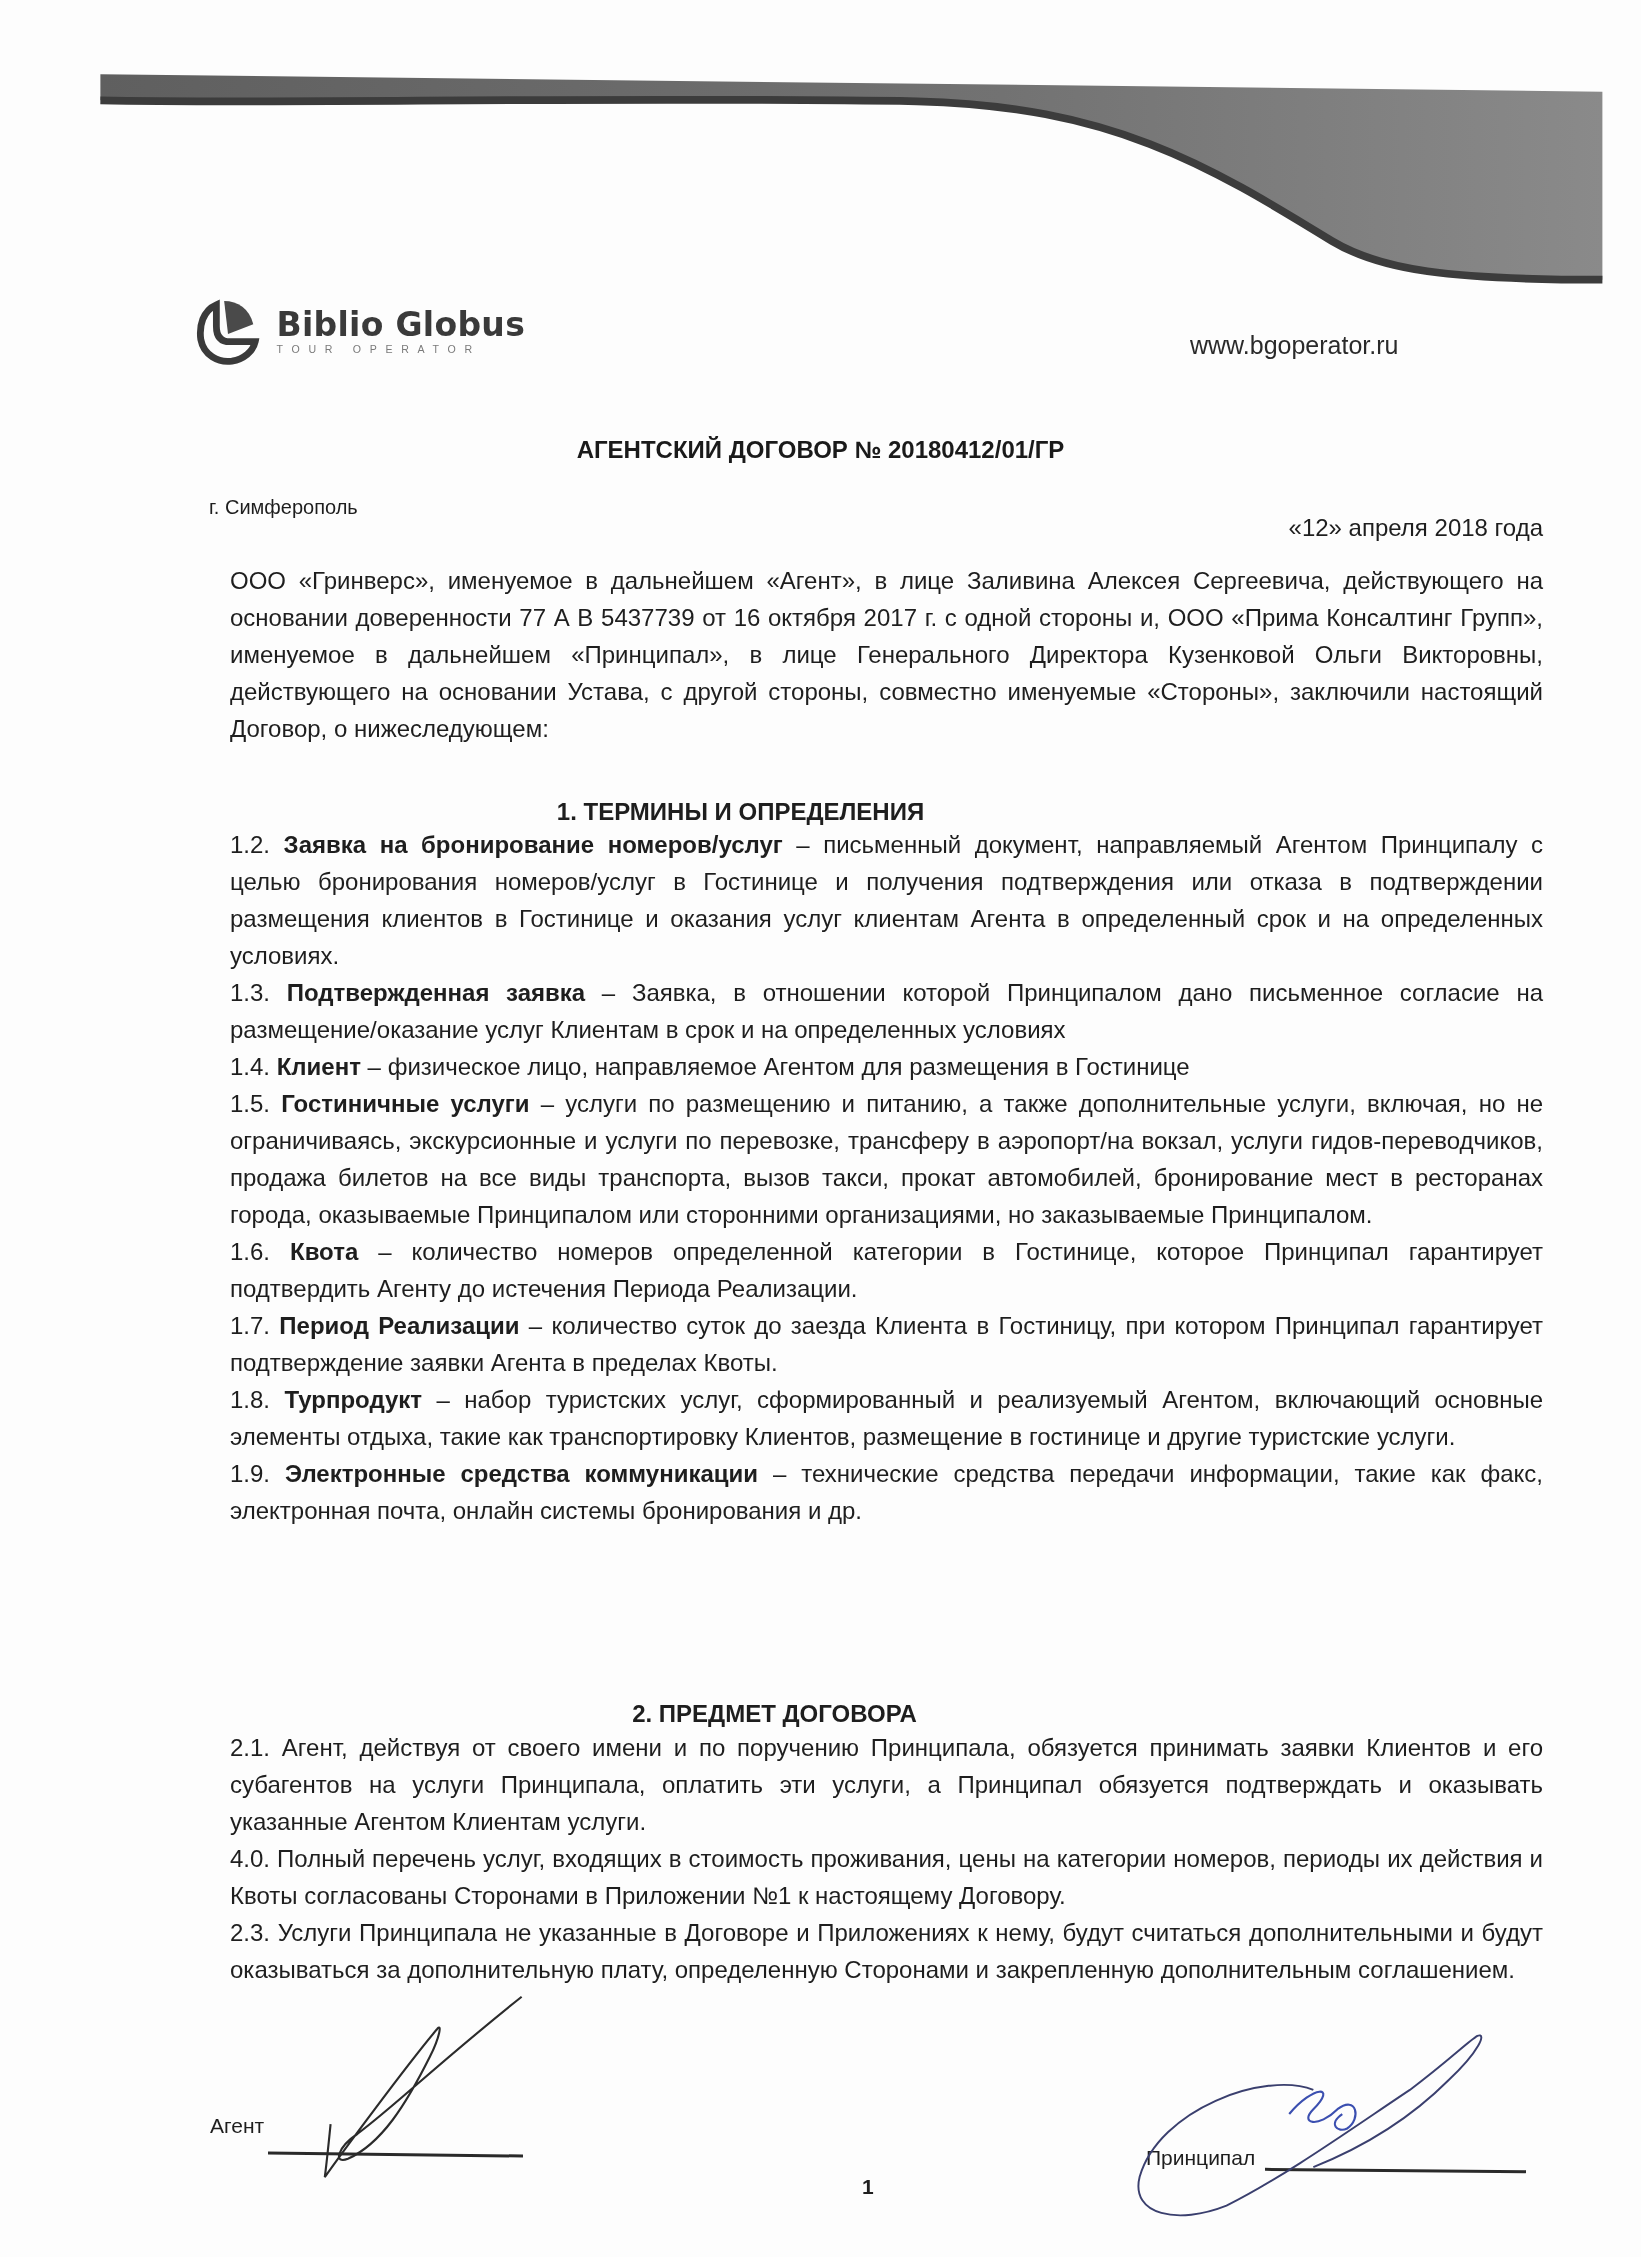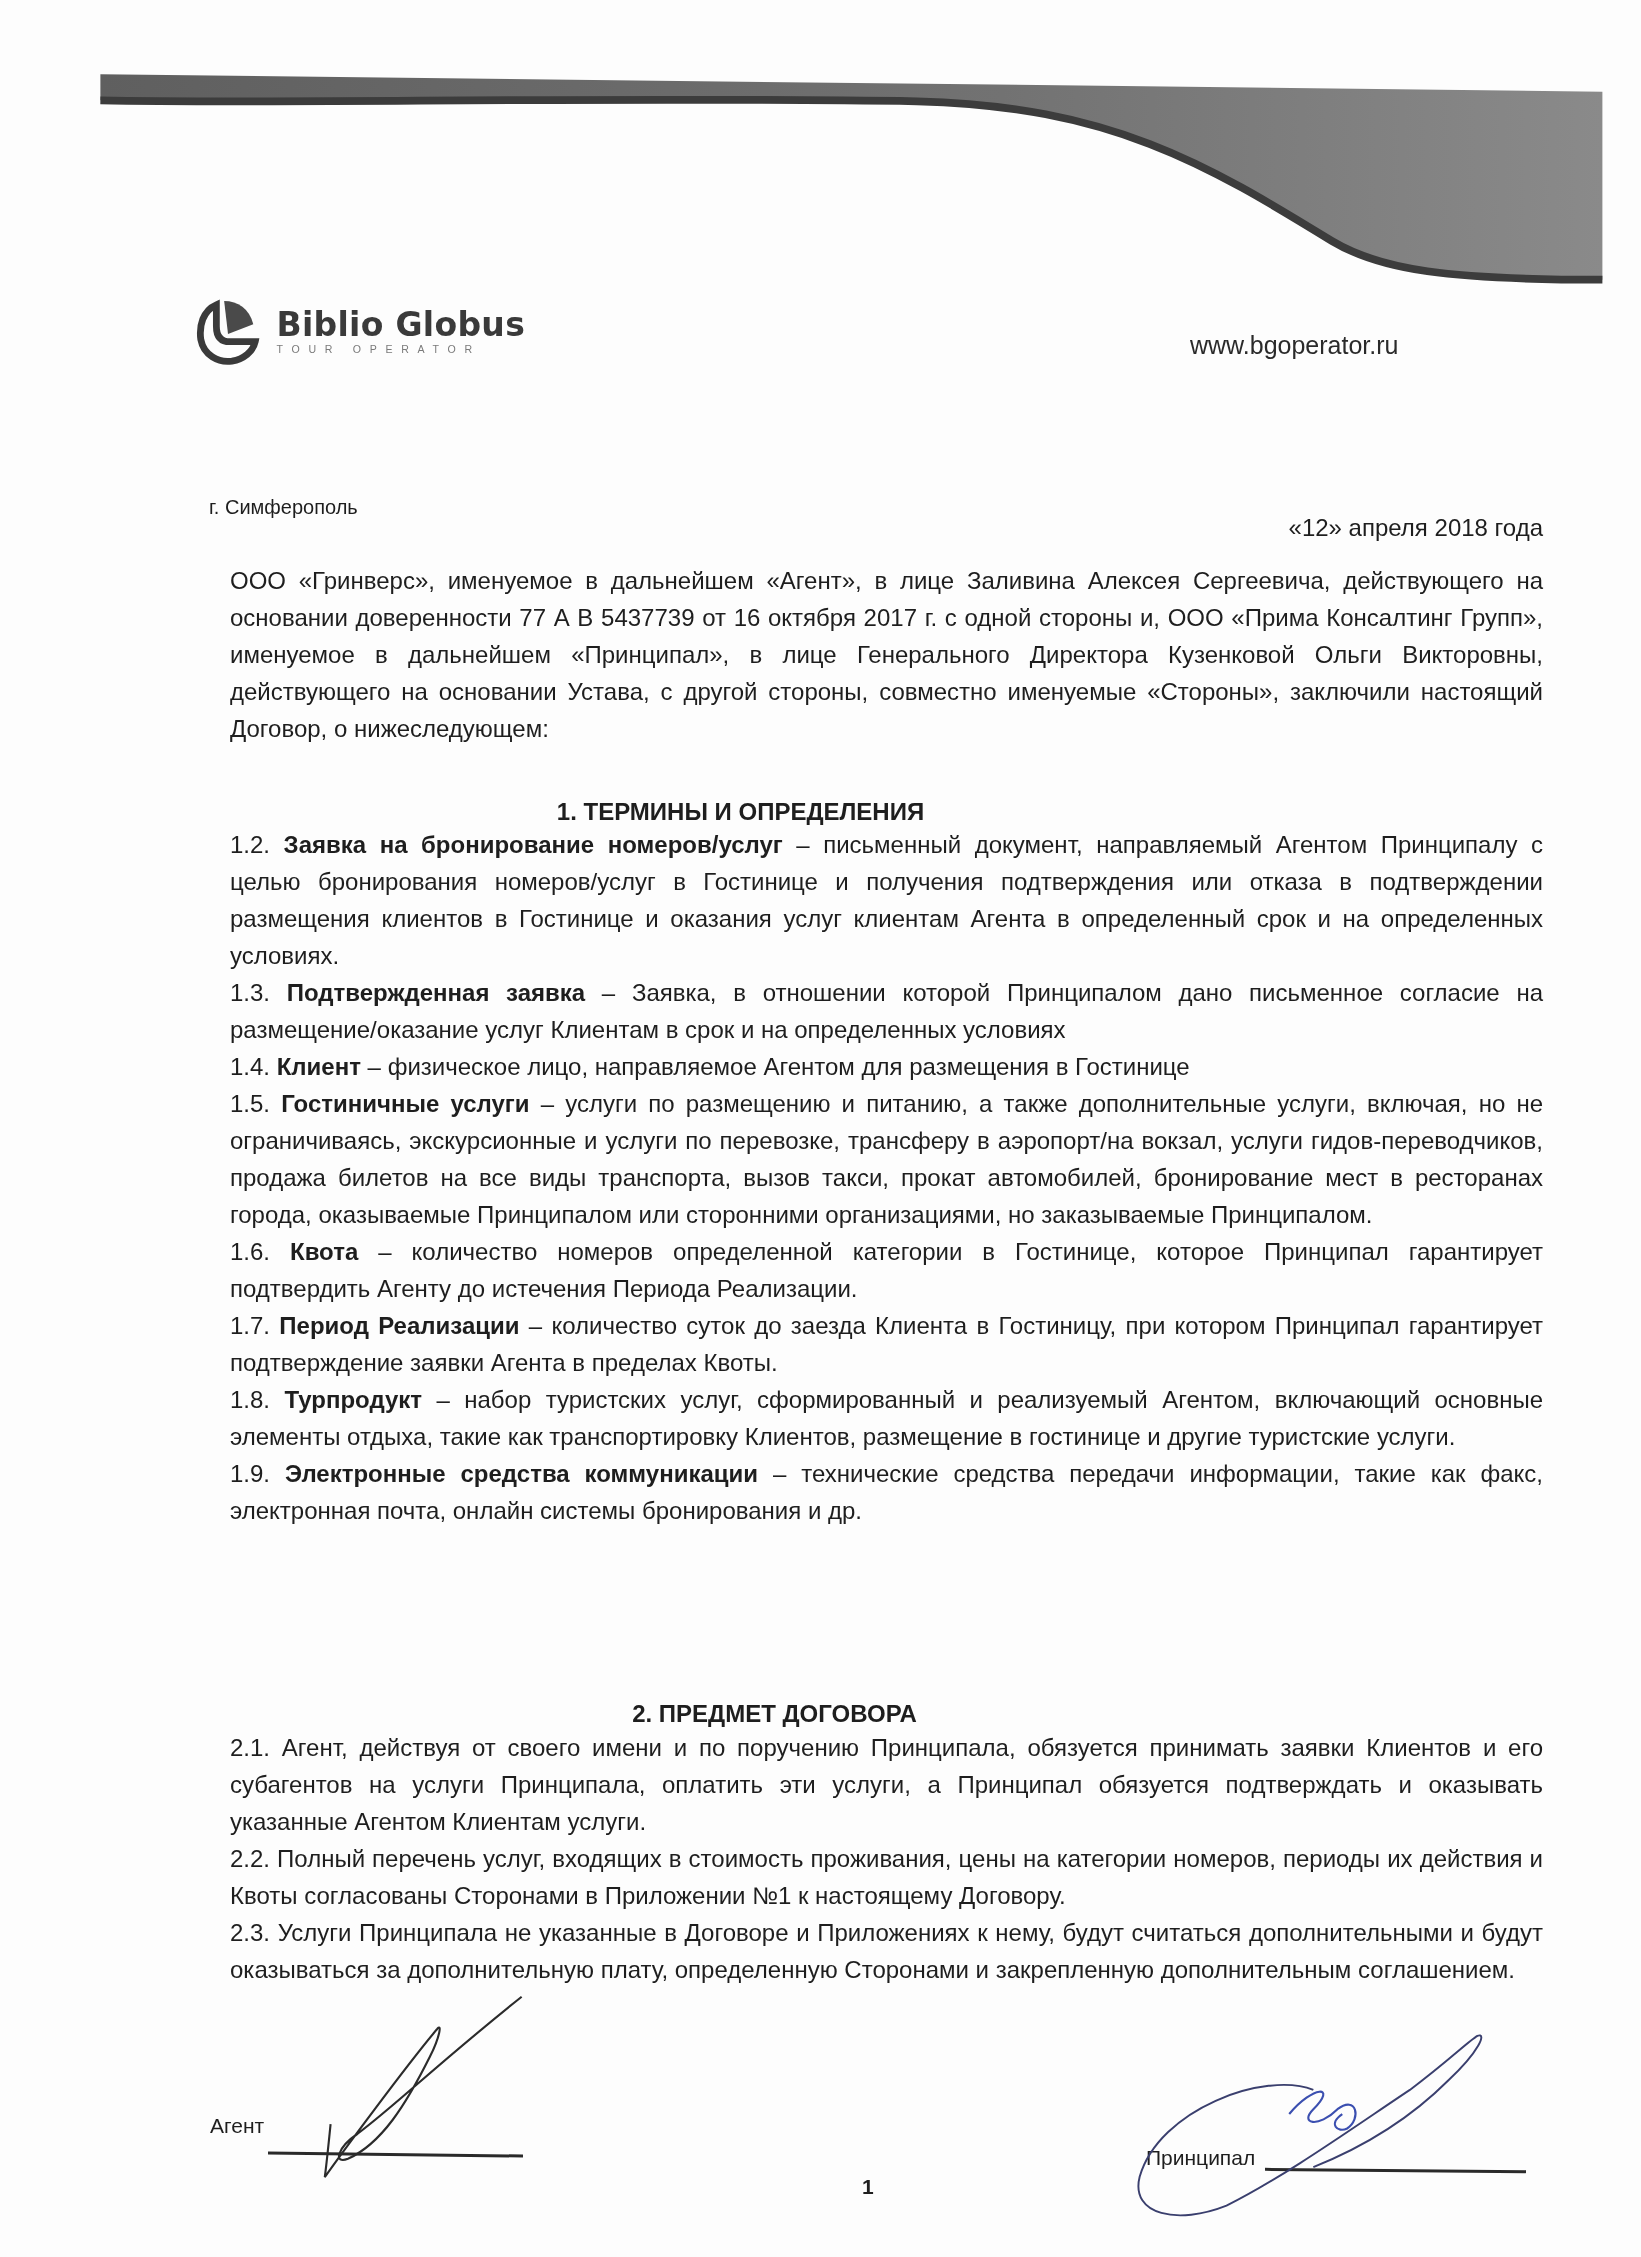--- a/index.html
+++ b/index.html
@@ -53,41 +53,42 @@
       <path d="M30 4 C44 4 56 12 60 28 L34 38 Z" fill="#4a4a4a"></path>
     </svg>
     <div class="logo-text">
       <div class="logo-name">Biblio Globus</div>
       <div class="logo-sub">TOUR OPERATOR</div>
     </div>
   </div>
 
   <div class="website">www.bgoperator.ru</div>
 
+  <div class="title">АГЕНТСКИЙ ДОГОВОР № 20180412/01/ГР</div>
   <div class="city">г. Симферополь</div>
   <div class="date">«12» апреля 2018 года</div>
 
   <div class="block intro">ООО «Гринверс», именуемое в дальнейшем «Агент», в лице Заливина Алексея Сергеевича, действующего на основании доверенности 77 А В 5437739 от 16 октября 2017 г. с одной стороны и, ООО «Прима Консалтинг Групп», именуемое в дальнейшем «Принципал», в лице Генерального Директора Кузенковой Ольги Викторовны, действующего на основании Устава, с другой стороны, совместно именуемые «Стороны», заключили настоящий Договор, о нижеследующем:</div>
 
   <div class="section-heading s1-heading">1. ТЕРМИНЫ И ОПРЕДЕЛЕНИЯ</div>
   <div class="block s1">
     <p class="clause"><span>1.2.</span> <b>Заявка на бронирование номеров/услуг</b><span> – письменный документ, направляемый Агентом Принципалу с целью бронирования номеров/услуг в Гостинице и получения подтверждения или отказа в подтверждении размещения клиентов в Гостинице и оказания услуг клиентам Агента в определенный срок и на определенных условиях.</span></p>
     <p class="clause"><span>1.3.</span> <b>Подтвержденная заявка</b><span> – Заявка, в отношении которой Принципалом дано письменное согласие на размещение/оказание услуг Клиентам в срок и на определенных условиях</span></p>
     <p class="clause"><span>1.4.</span> <b>Клиент</b><span> – физическое лицо, направляемое Агентом для размещения в Гостинице</span></p>
     <p class="clause"><span>1.5.</span> <b>Гостиничные услуги</b><span> – услуги по размещению и питанию, а также дополнительные услуги, включая, но не ограничиваясь, экскурсионные и услуги по перевозке, трансферу в аэропорт/на вокзал, услуги гидов-переводчиков, продажа билетов на все виды транспорта, вызов такси, прокат автомобилей, бронирование мест в ресторанах города, оказываемые Принципалом или сторонними организациями, но заказываемые Принципалом.</span></p>
     <p class="clause"><span>1.6.</span> <b>Квота</b><span> – количество номеров определенной категории в Гостинице, которое Принципал гарантирует подтвердить Агенту до истечения Периода Реализации.</span></p>
     <p class="clause"><span>1.7.</span> <b>Период Реализации</b><span> – количество суток до заезда Клиента в Гостиницу, при котором Принципал гарантирует подтверждение заявки Агента в пределах Квоты.</span></p>
     <p class="clause"><span>1.8.</span> <b>Турпродукт</b><span> – набор туристских услуг, сформированный и реализуемый Агентом, включающий основные элементы отдыха, такие как транспортировку Клиентов, размещение в гостинице и другие туристские услуги.</span></p>
     <p class="clause"><span>1.9.</span> <b>Электронные средства коммуникации</b><span> – технические средства передачи информации, такие как факс, электронная почта, онлайн системы бронирования и др.</span></p>
   </div>
 
   <div class="section-heading s2-heading">2. ПРЕДМЕТ ДОГОВОРА</div>
   <div class="block s2">
     <p class="clause"><span>2.1.</span><span> Агент, действуя от своего имени и по поручению Принципала, обязуется принимать заявки Клиентов и его субагентов на услуги Принципала, оплатить эти услуги, а Принципал обязуется подтверждать и оказывать указанные Агентом Клиентам услуги.</span></p>
-    <p class="clause"><span>2.2.</span><span> Полный перечень услуг, входящих в стоимость проживания, цены на категории номеров, периоды их действия и Квоты согласованы Сторонами в Приложении №1 к настоящему Договору.</span></p>
+    <p class="clause"><span>4.0.</span><span> Полный перечень услуг, входящих в стоимость проживания, цены на категории номеров, периоды их действия и Квоты согласованы Сторонами в Приложении №1 к настоящему Договору.</span></p>
     <p class="clause"><span>2.3.</span><span> Услуги Принципала не указанные в Договоре и Приложениях к нему, будут считаться дополнительными и будут оказываться за дополнительную плату, определенную Сторонами и закрепленную дополнительным соглашением.</span></p>
   </div>
 
   <div class="sig-label" style="left:210px; top:2114px;">Агент</div>
   <div class="sig-line" style="left:268px; top:2153px; width:255px; transform:rotate(0.7deg);"></div>
   <svg class="sig" style="left:290px; top:1989px;" width="251" height="193" viewBox="0 0 260 200">
     <path d="M42 140 C40 160 38 180 36 195 C50 175 120 80 152 42 C158 34 155 50 145 70 C120 120 95 160 60 176 C45 182 48 165 70 150 C110 120 150 80 240 8" fill="none" stroke="#2b2b2b" stroke-width="2.2"></path>
   </svg>
 
   <div class="sig-label" style="left:1146px; top:2146px;">Принципал</div>

